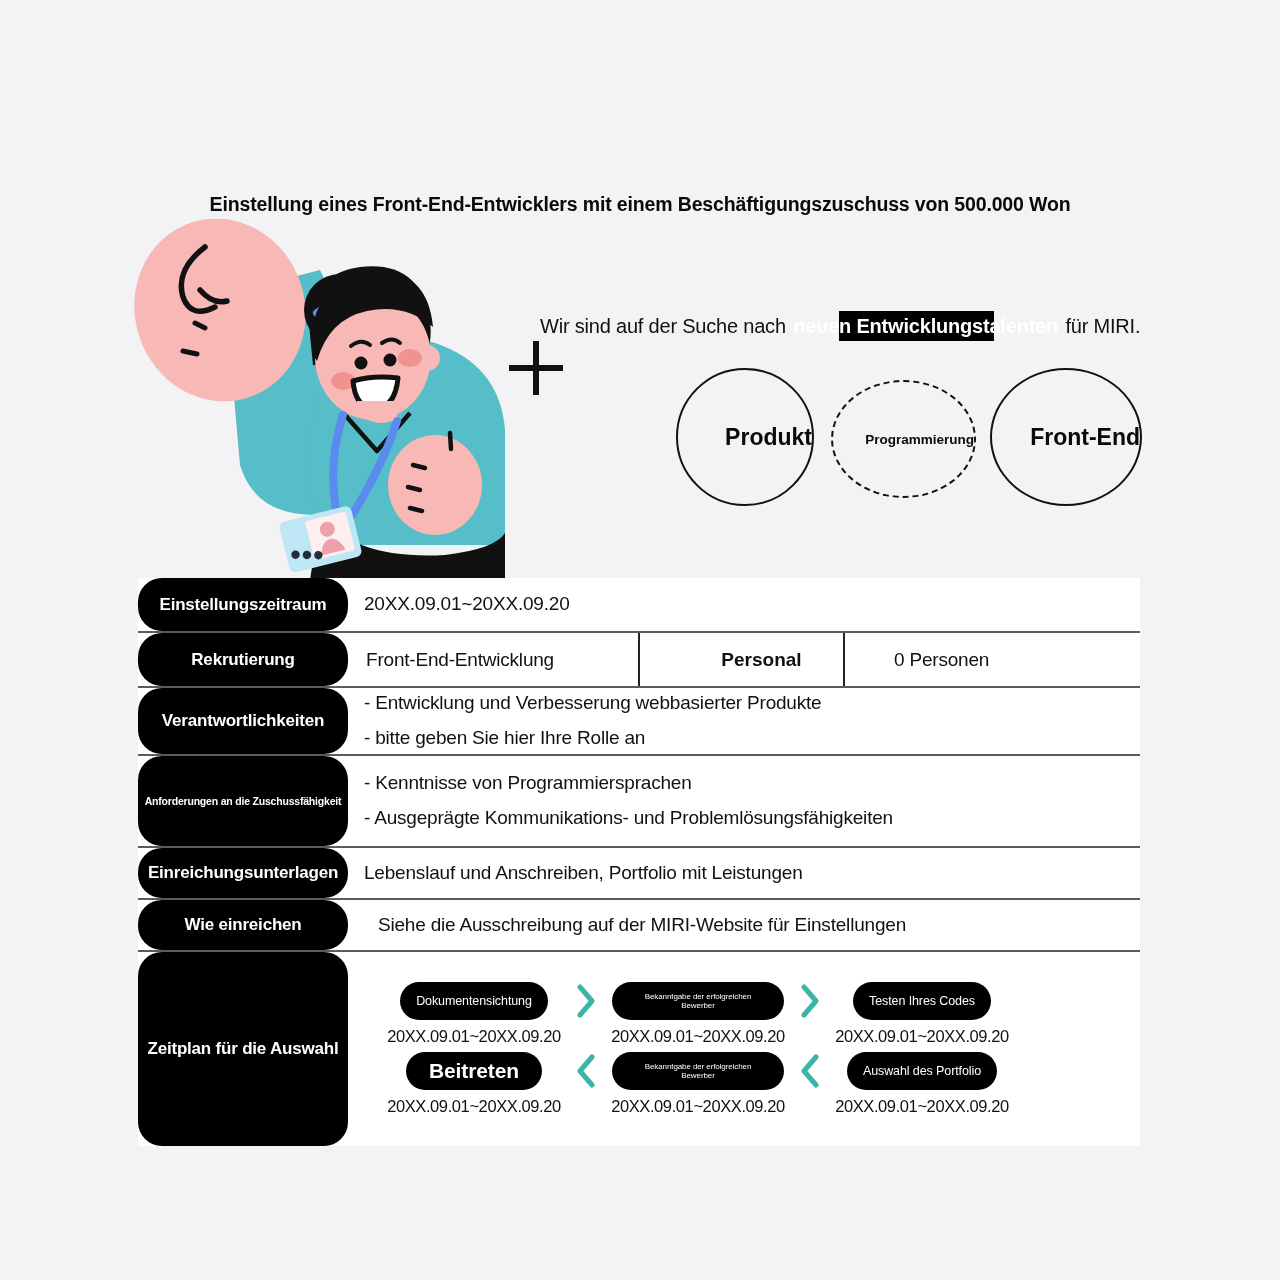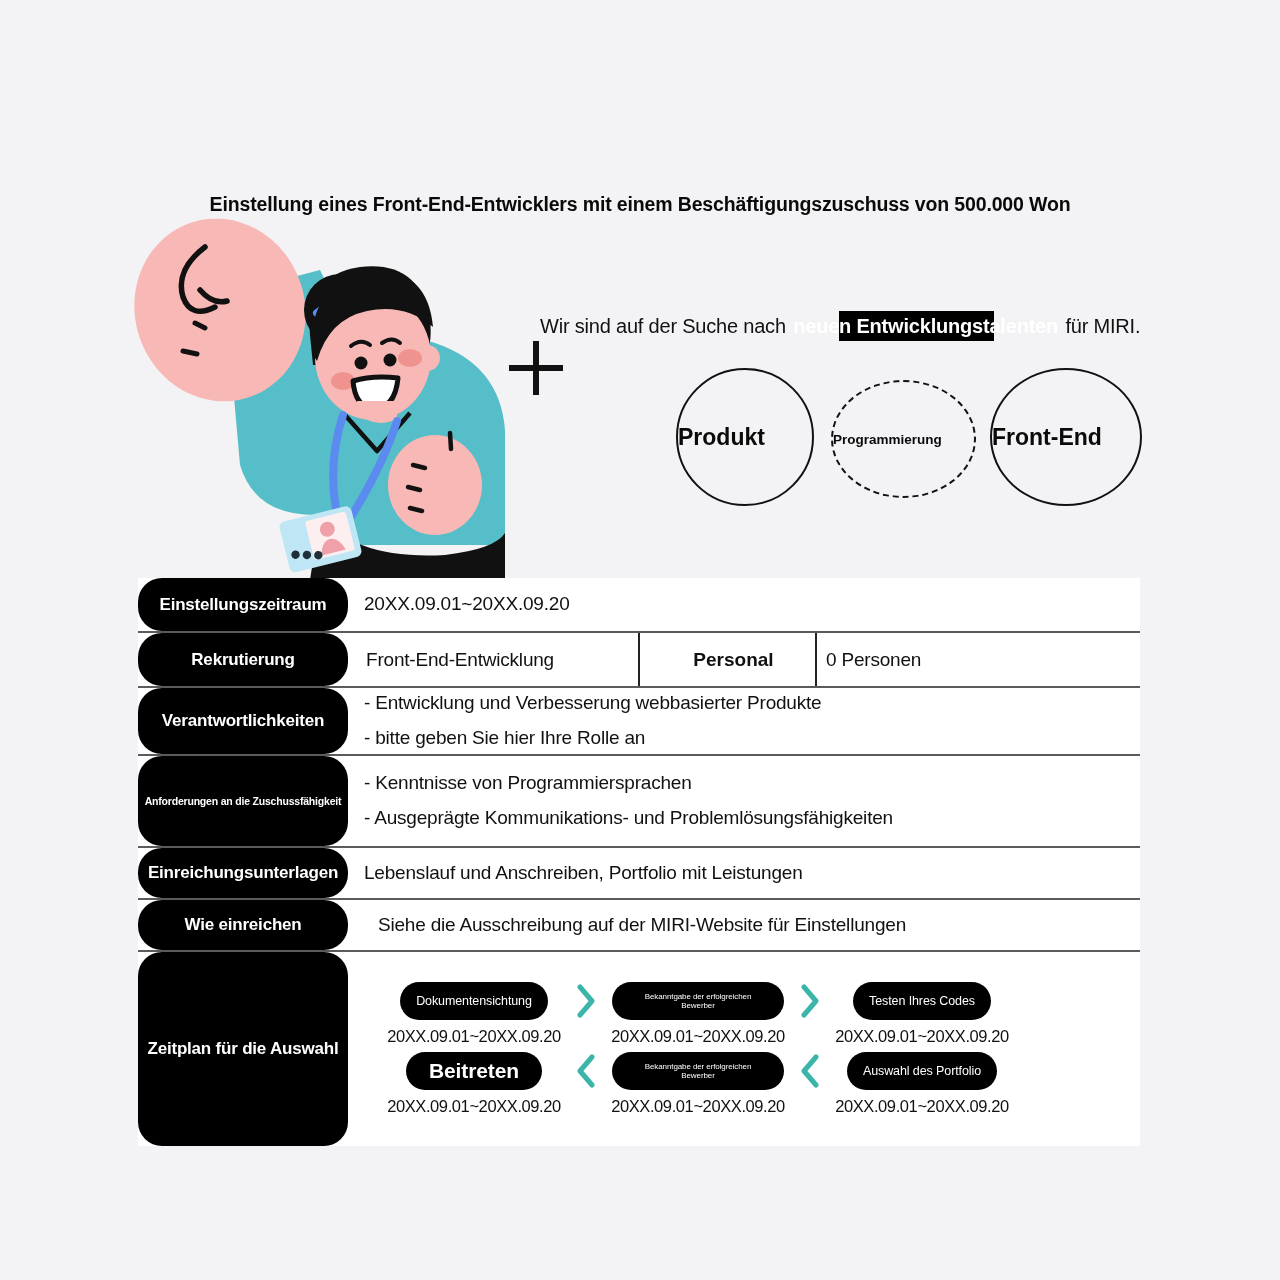--- a/index.html
+++ b/index.html
@@ -94,21 +94,21 @@
     left: 676px;
     top: 368px;
     width: 466px;
     height: 142px;
   }
   .circ {
     position: absolute;
     border-radius: 50%;
     display: flex;
     align-items: center;
-    justify-content: flex-start;
+    justify-content: flex-end;
     text-align: center;
     font-weight: bold;
     color: #0a0a0a;
   }
   .circ-produkt {
     left: 0; top: 0;
     width: 138px; height: 138px;
     border: 2px solid #111;
     font-size: 23px;
   }
@@ -164,41 +164,41 @@
     padding: 8px 0 8px 16px;
     font-size: 19px;
     color: #111;
     letter-spacing: -0.2px;
   }
   .tvalue .ln { line-height: 1.82; }
 
   .subcell {
     display: flex;
     flex: 1 1 auto;
+    gap: 40px;
   }
   .subcell .sc-text {
     flex: 0 0 292px;
     display: flex;
     align-items: center;
     padding-left: 18px;
     font-size: 19px;
     color: #111;
     border-right: 2px solid #222;
     letter-spacing: -0.2px;
   }
   .subcell .sc-head {
     flex: 0 0 165px;
     display: flex;
     align-items: center;
     justify-content: center;
     font-size: 19px;
     font-weight: bold;
     color: #111;
     border-right: 2px solid #222;
-    margin-left: 12px;
   }
   .subcell .sc-val {
     flex: 1 1 auto;
     display: flex;
     align-items: center;
     padding-left: 9px;
     font-size: 19px;
     color: #111;
     letter-spacing: -0.2px;
   }

